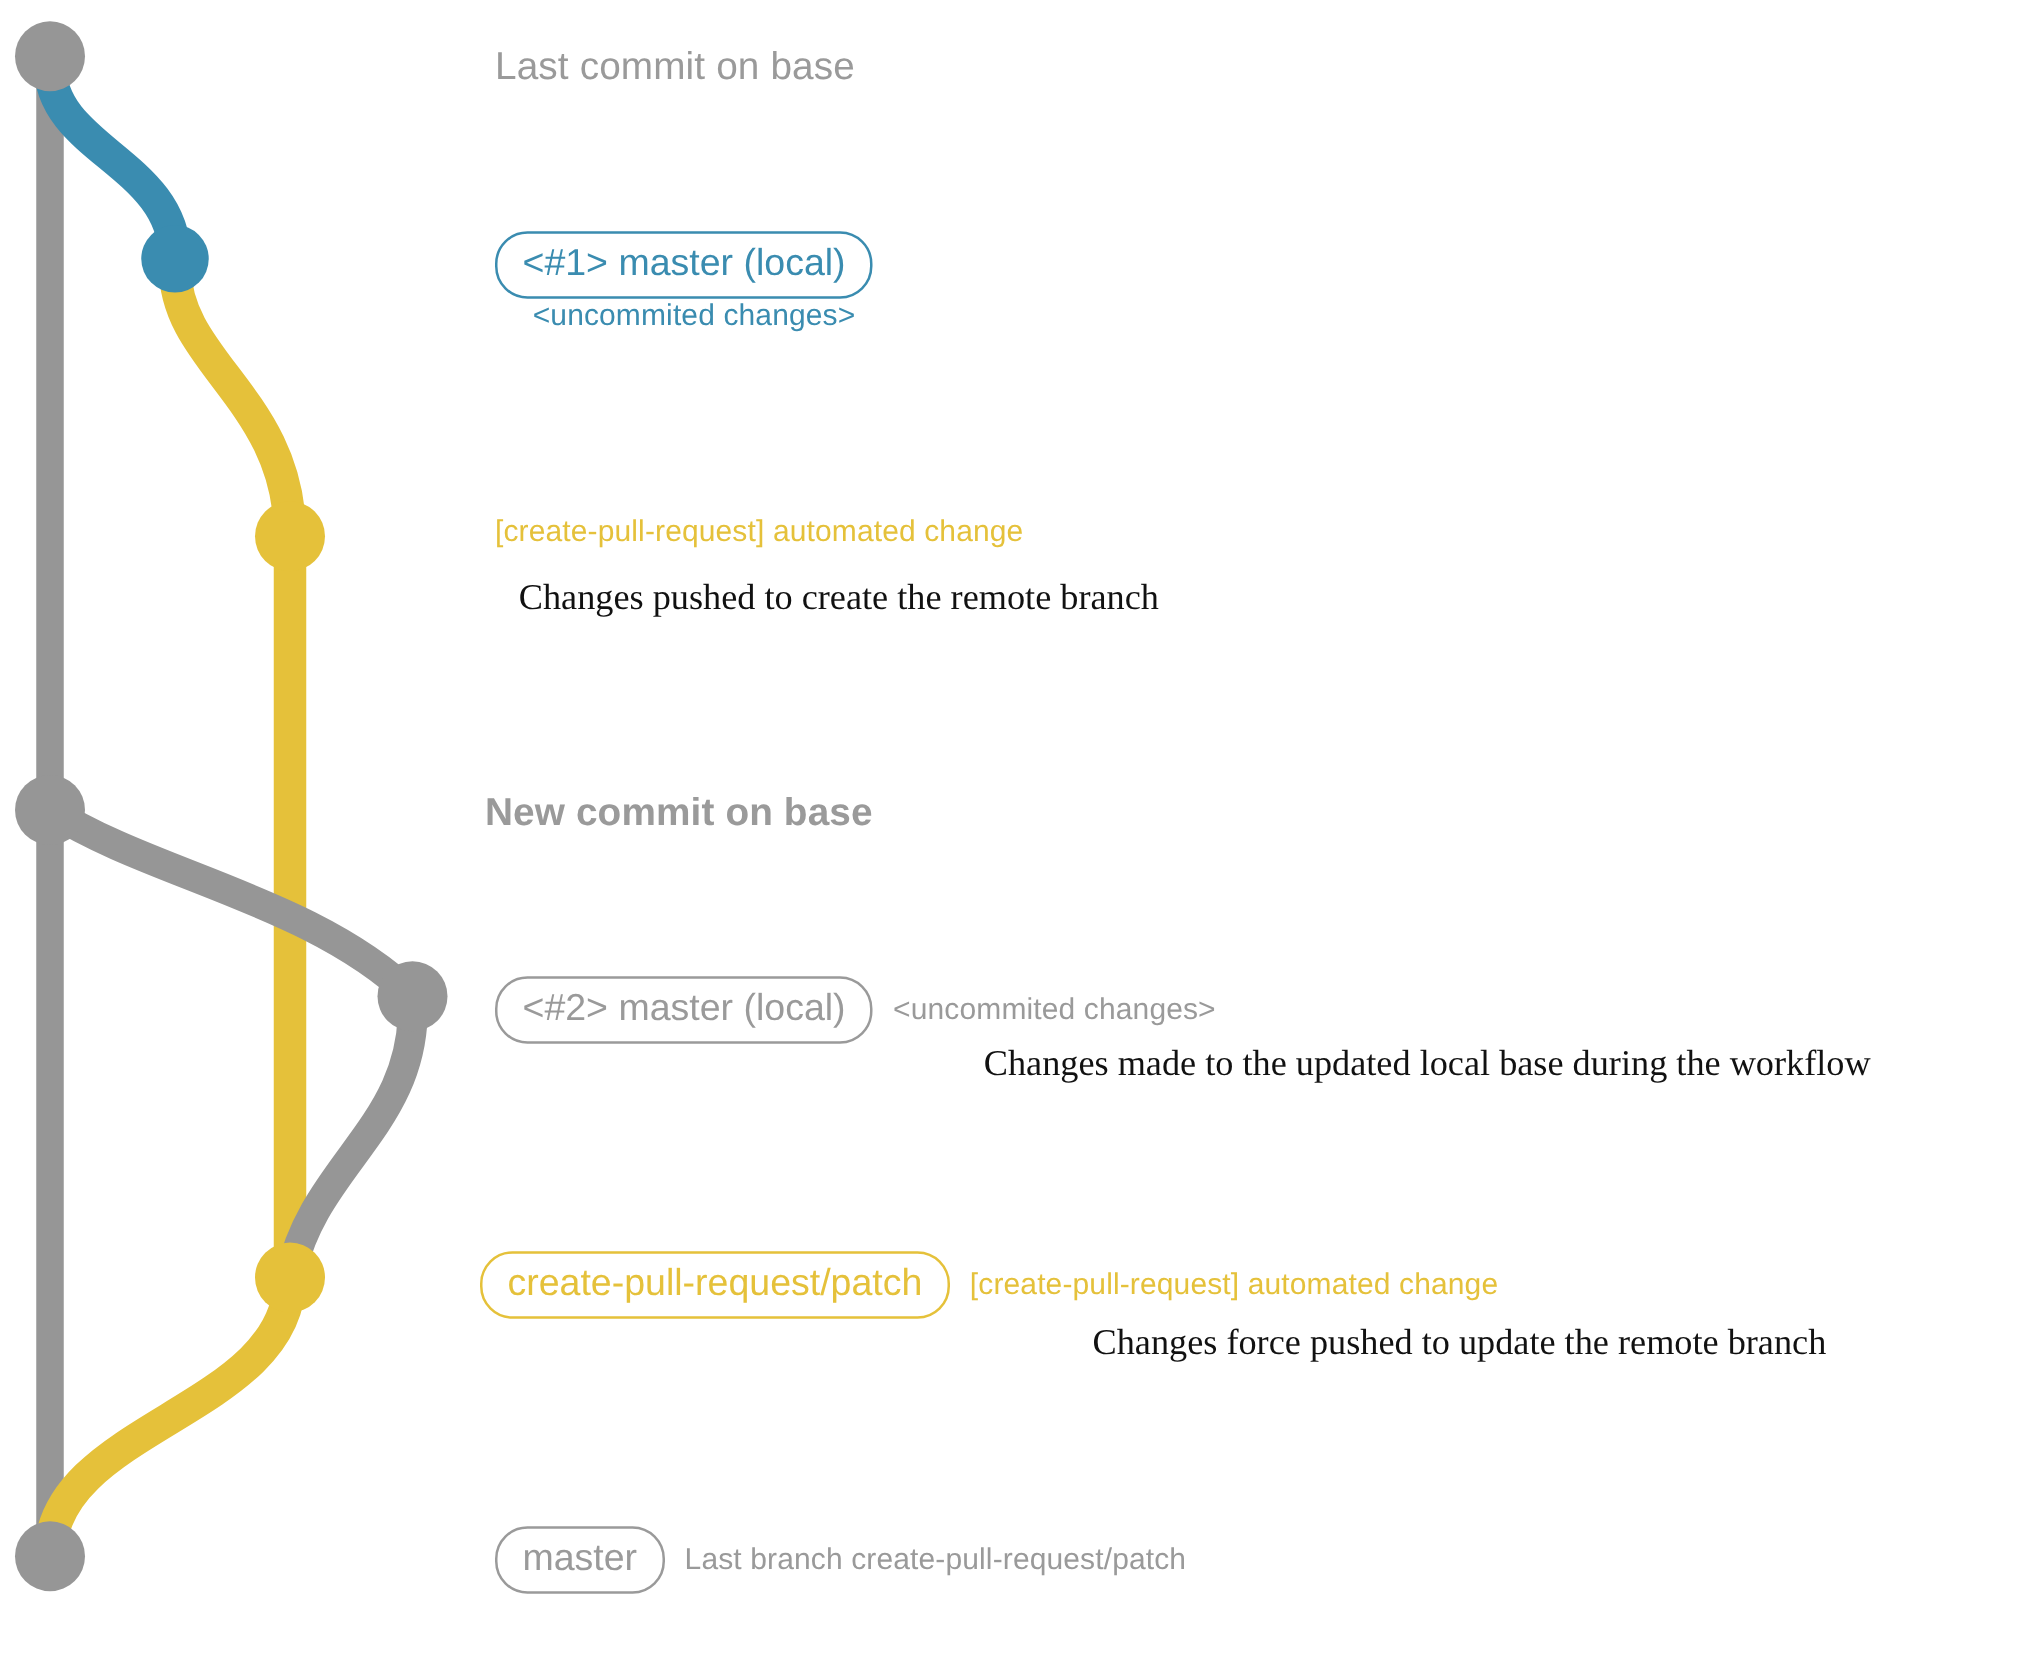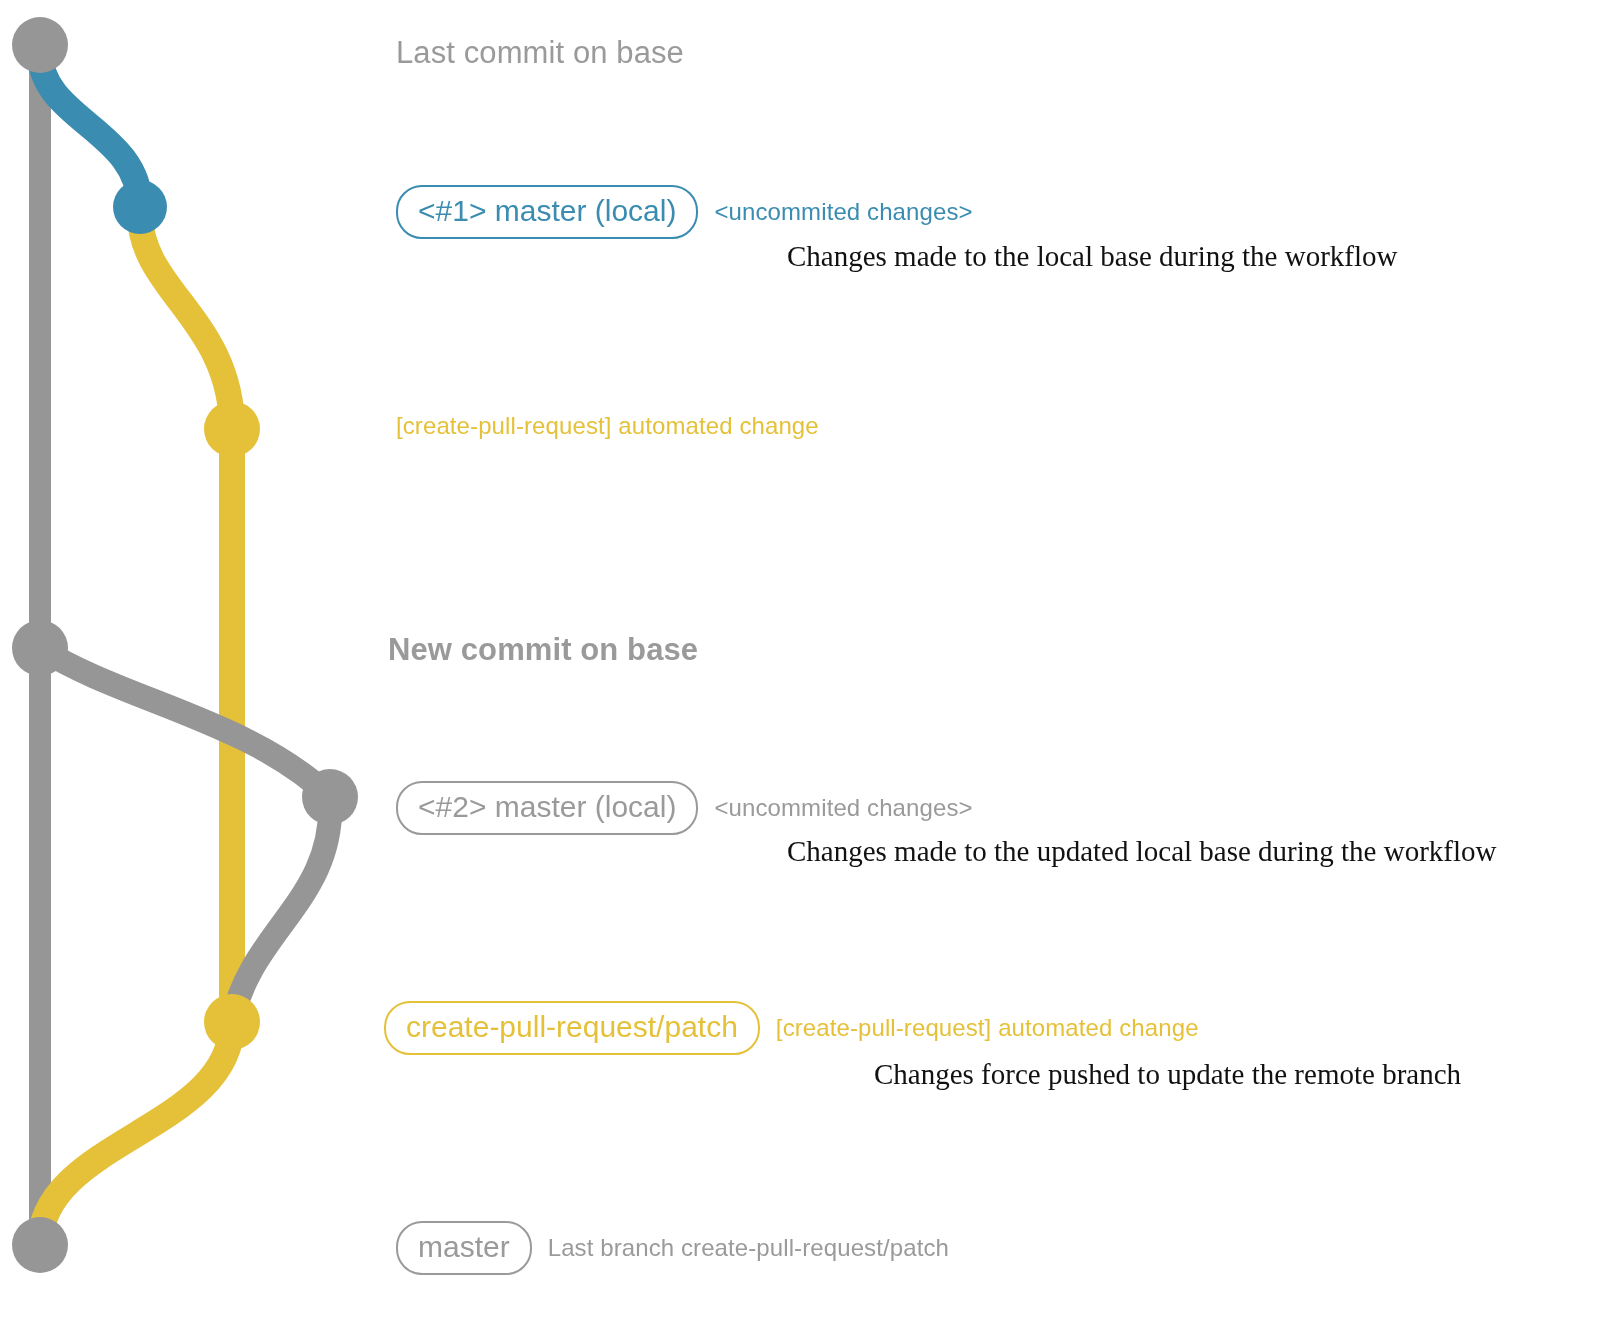--- a/index.html
+++ b/index.html
@@ -114,29 +114,29 @@
     <circle cx="40" cy="648" r="28" fill="#969696"></circle>
     <circle cx="330" cy="797" r="28" fill="#969696"></circle>
     <circle cx="232" cy="1022" r="28" fill="#e5c13a"></circle>
     <circle cx="40" cy="1245" r="28" fill="#969696"></circle>
   </svg>
 
   <div class="row" style="left:396px; top:35px;">
     <span class="plain-label head-gray">Last commit on base</span>
   </div>
 
-  <div class="row" style="left:396px; top:185px;">
+  <div class="row" style="left:396px; top:185px;flex-direction:column;">
     <span class="badge blue">&lt;#1&gt; master (local)</span>
     <span class="subject blue">&lt;uncommited changes&gt;</span>
   </div>
-  <div class="note" style="left:787px; top:240px;">Changes made to the local base during the workflow</div>
 
   <div class="row" style="left:396px; top:412px;">
     <span class="plain-label subject yellow" style="margin-left:0;">[create-pull-request] automated change</span>
   </div>
+  <div class="note" style="left:415px; top:462px;">Changes pushed to create the remote branch</div>
 
   <div class="row" style="left:388px; top:632px;font-weight:bold;">
     <span class="plain-label head-gray">New commit on base</span>
   </div>
 
   <div class="row" style="left:396px; top:781px;">
     <span class="badge gray">&lt;#2&gt; master (local)</span>
     <span class="subject gray">&lt;uncommited changes&gt;</span>
   </div>
   <div class="note" style="left:787px; top:835px;">Changes made to the updated local base during the workflow</div>

